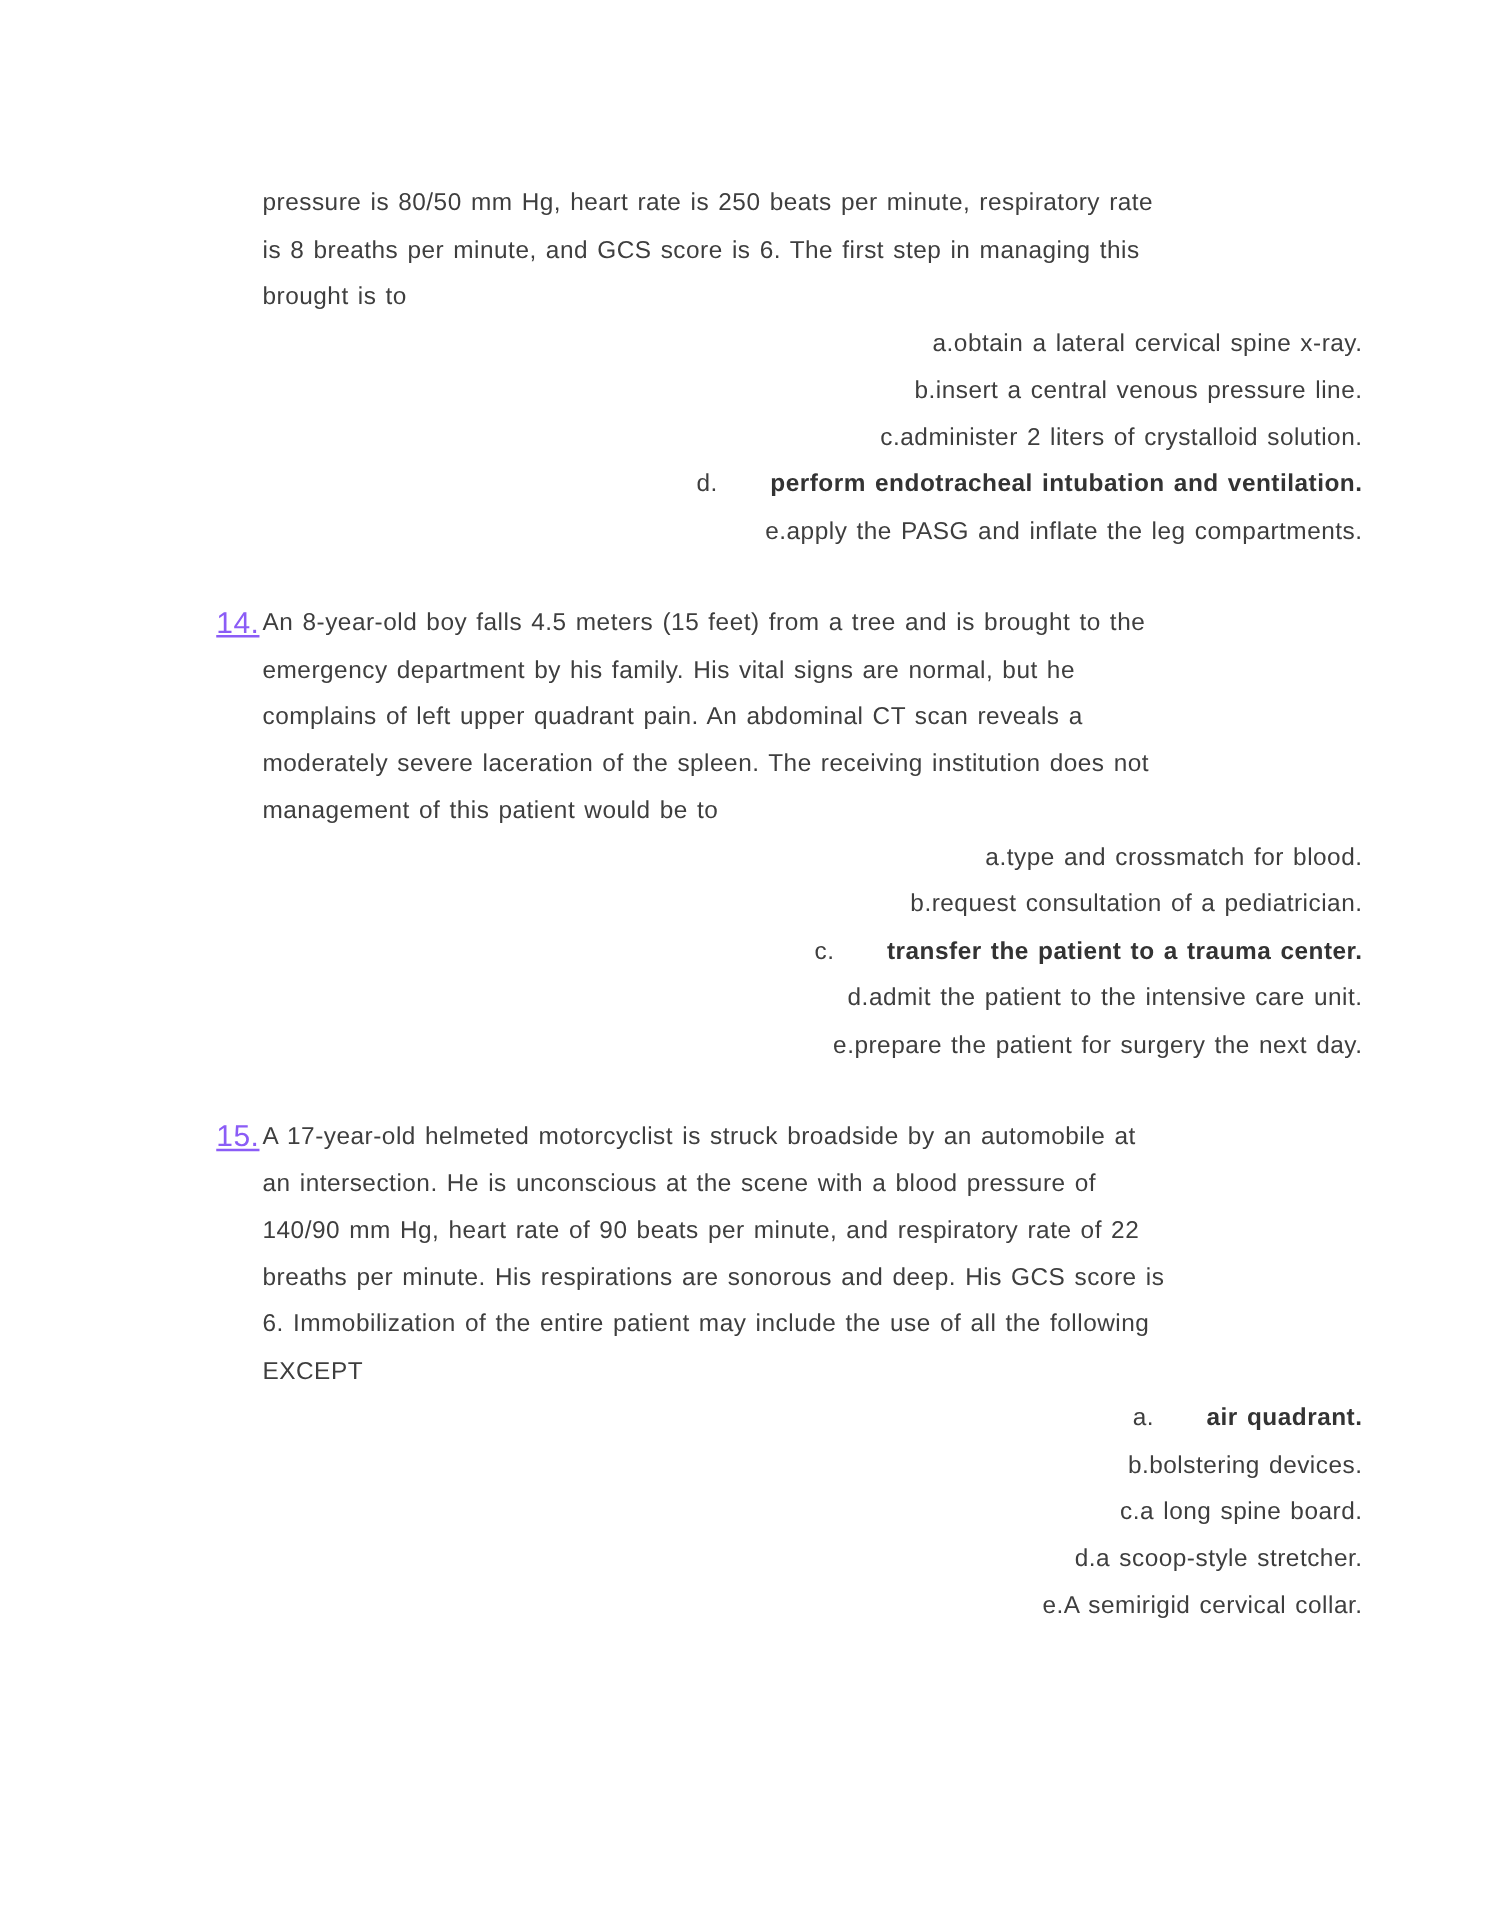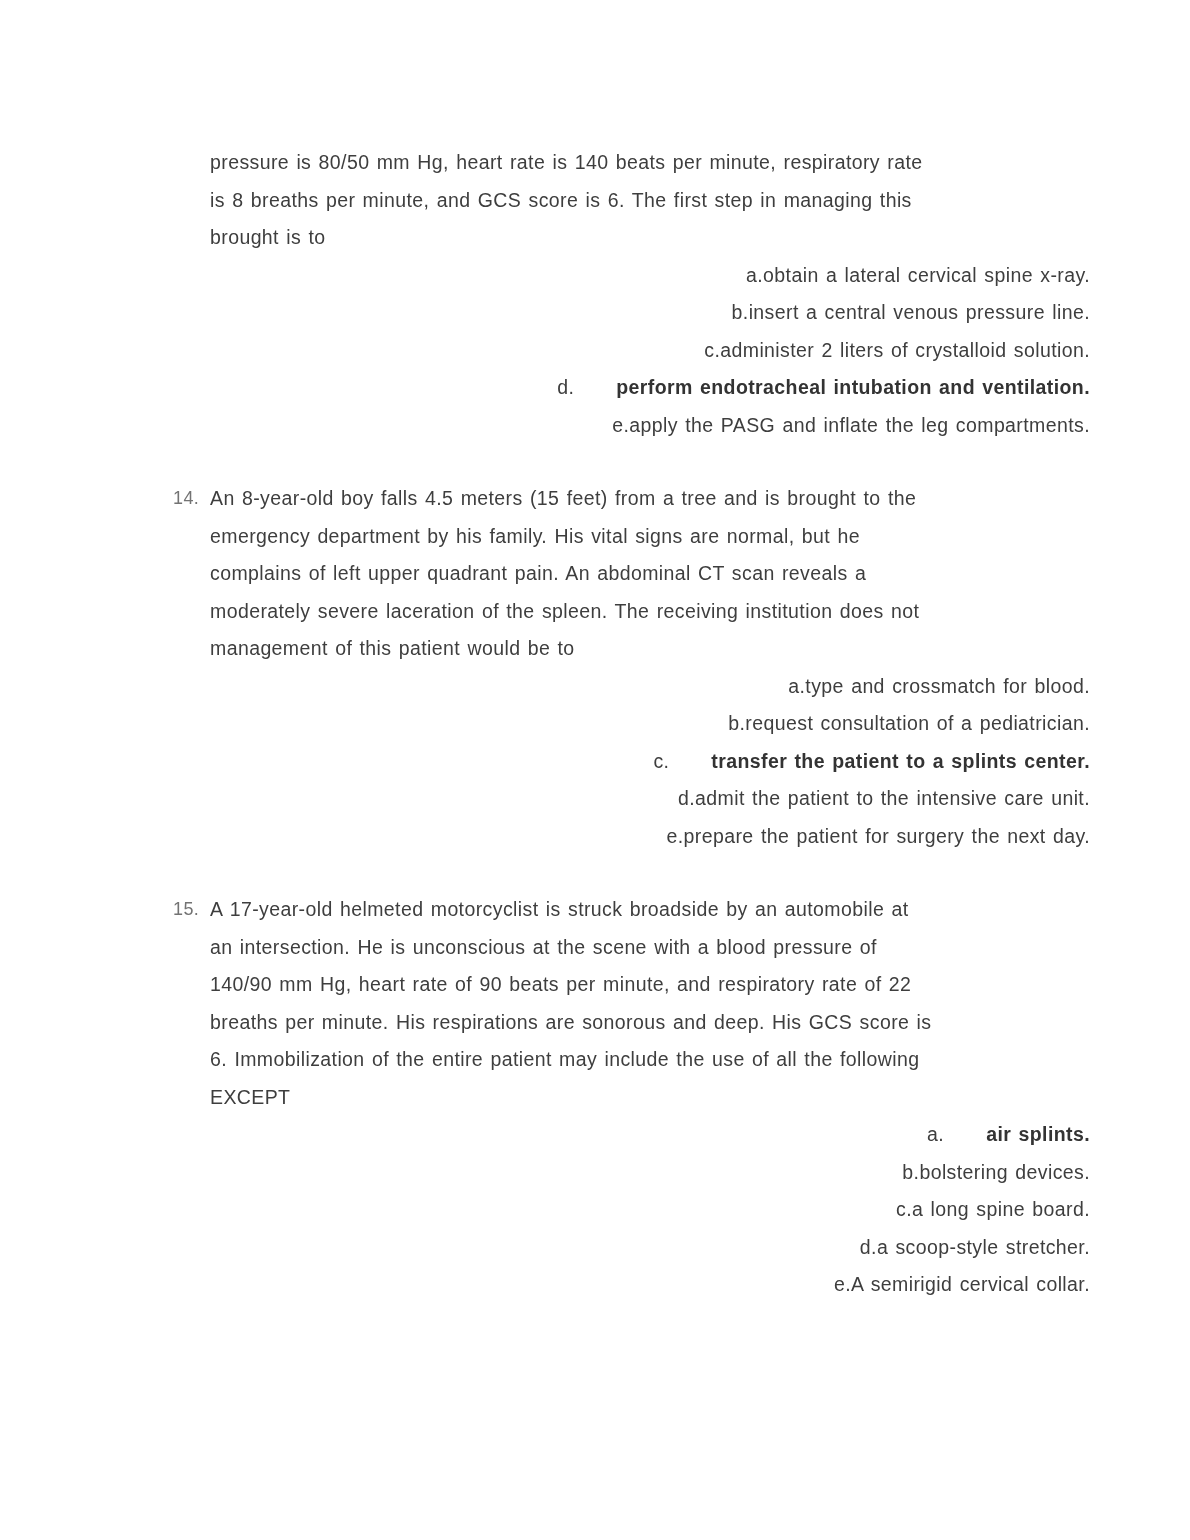--- a/index.html
+++ b/index.html
@@ -18,24 +18,25 @@
     padding: 144px 100px 0 210px;
   }
   .question {
     position: relative;
     margin-bottom: 36px;
   }
   .qnum {
     position: absolute;
     left: -37px;
     top: 0;
-    font-size: 18px;
+    font-size: 24px;
     line-height: 37.5px;
     letter-spacing: 0.4px;
-    color: #737373;
+    color: #8b5cf6;
+    text-decoration: underline;
   }
   .stem-line {
     font-size: 19.5px;
     line-height: 37.5px;
     letter-spacing: 0.4px;
     word-spacing: 1.5px;
     white-space: nowrap;
   }
   .options { list-style: none; text-align: right; }
   .option {
@@ -56,21 +57,21 @@
   }
 </style>
 </head>
 <body>
 
 <div class="page">
 
   <section class="question">
     <span class="qnum"></span>
     <div class="stem">
-      <div class="stem-line">pressure is 80/50 mm Hg, heart rate is 140 beats per minute, respiratory rate</div>
+      <div class="stem-line">pressure is 80/50 mm Hg, heart rate is 250 beats per minute, respiratory rate</div>
       <div class="stem-line">is 8 breaths per minute, and GCS score is 6. The first step in managing this</div>
       <div class="stem-line">brought is to</div>
     </div>
     <ul class="options">
       <li class="option" data-bold="false">
         <span class="opt-letter">a.</span><span class="opt-text">obtain a lateral cervical spine x-ray.</span>
       </li>
       <li class="option" data-bold="false">
         <span class="opt-letter">b.</span><span class="opt-text">insert a central venous pressure line.</span>
       </li>
@@ -96,21 +97,21 @@
       <div class="stem-line">management of this patient would be to</div>
     </div>
     <ul class="options">
       <li class="option" data-bold="false">
         <span class="opt-letter">a.</span><span class="opt-text">type and crossmatch for blood.</span>
       </li>
       <li class="option" data-bold="false">
         <span class="opt-letter">b.</span><span class="opt-text">request consultation of a pediatrician.</span>
       </li>
       <li class="option" data-bold="true">
-        <span class="opt-letter">c.</span><span class="opt-text">transfer the patient to a splints center.</span>
+        <span class="opt-letter">c.</span><span class="opt-text">transfer the patient to a trauma center.</span>
       </li>
       <li class="option" data-bold="false">
         <span class="opt-letter">d.</span><span class="opt-text">admit the patient to the intensive care unit.</span>
       </li>
       <li class="option" data-bold="false">
         <span class="opt-letter">e.</span><span class="opt-text">prepare the patient for surgery the next day.</span>
       </li>
     </ul>
   </section>
 
@@ -119,21 +120,21 @@
     <div class="stem">
       <div class="stem-line">A 17-year-old helmeted motorcyclist is struck broadside by an automobile at</div>
       <div class="stem-line">an intersection. He is unconscious at the scene with a blood pressure of</div>
       <div class="stem-line">140/90 mm Hg, heart rate of 90 beats per minute, and respiratory rate of 22</div>
       <div class="stem-line">breaths per minute. His respirations are sonorous and deep. His GCS score is</div>
       <div class="stem-line">6. Immobilization of the entire patient may include the use of all the following</div>
       <div class="stem-line">EXCEPT</div>
     </div>
     <ul class="options">
       <li class="option" data-bold="true">
-        <span class="opt-letter">a.</span><span class="opt-text">air splints.</span>
+        <span class="opt-letter">a.</span><span class="opt-text">air quadrant.</span>
       </li>
       <li class="option" data-bold="false">
         <span class="opt-letter">b.</span><span class="opt-text">bolstering devices.</span>
       </li>
       <li class="option" data-bold="false">
         <span class="opt-letter">c.</span><span class="opt-text">a long spine board.</span>
       </li>
       <li class="option" data-bold="false">
         <span class="opt-letter">d.</span><span class="opt-text">a scoop-style stretcher.</span>
       </li>

